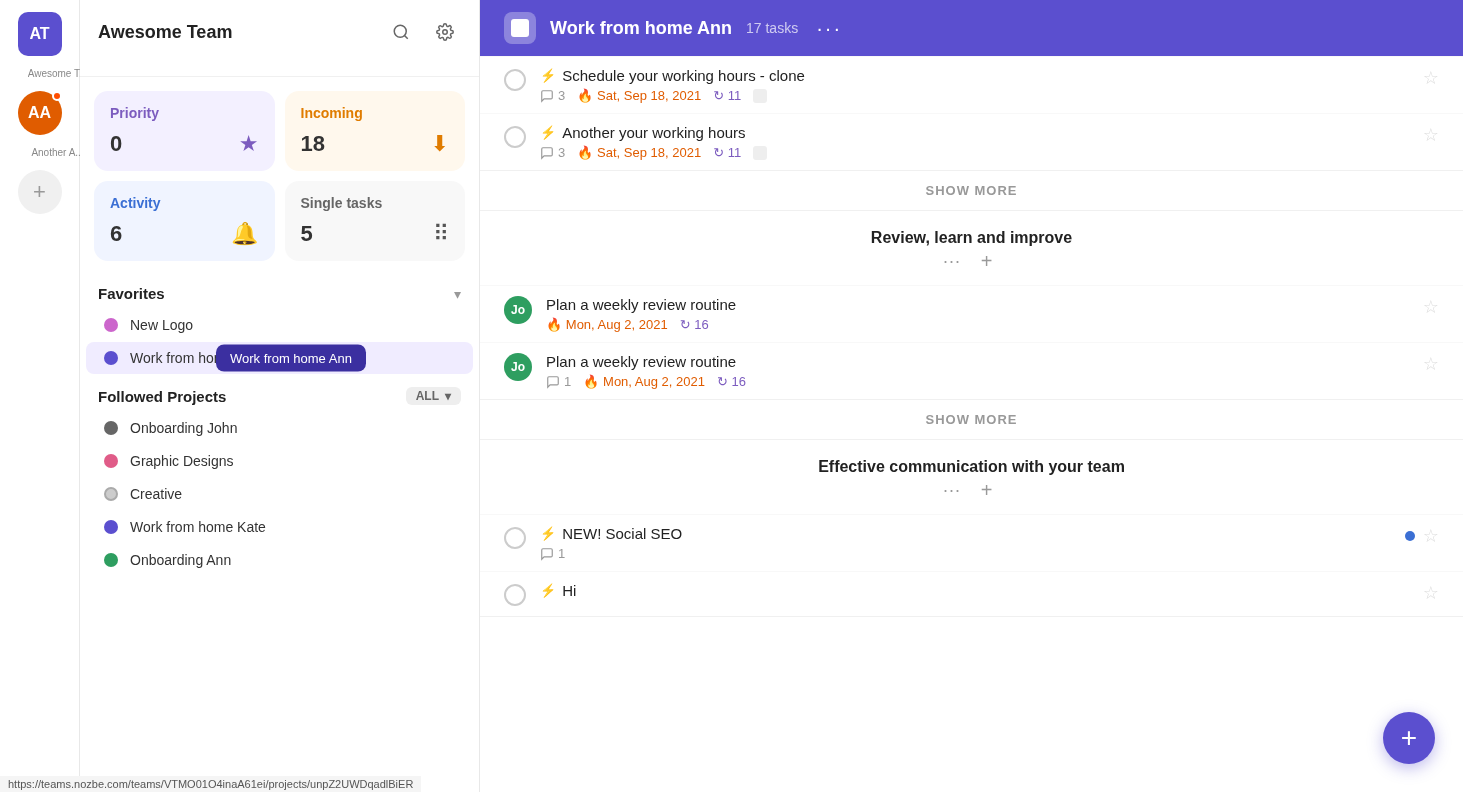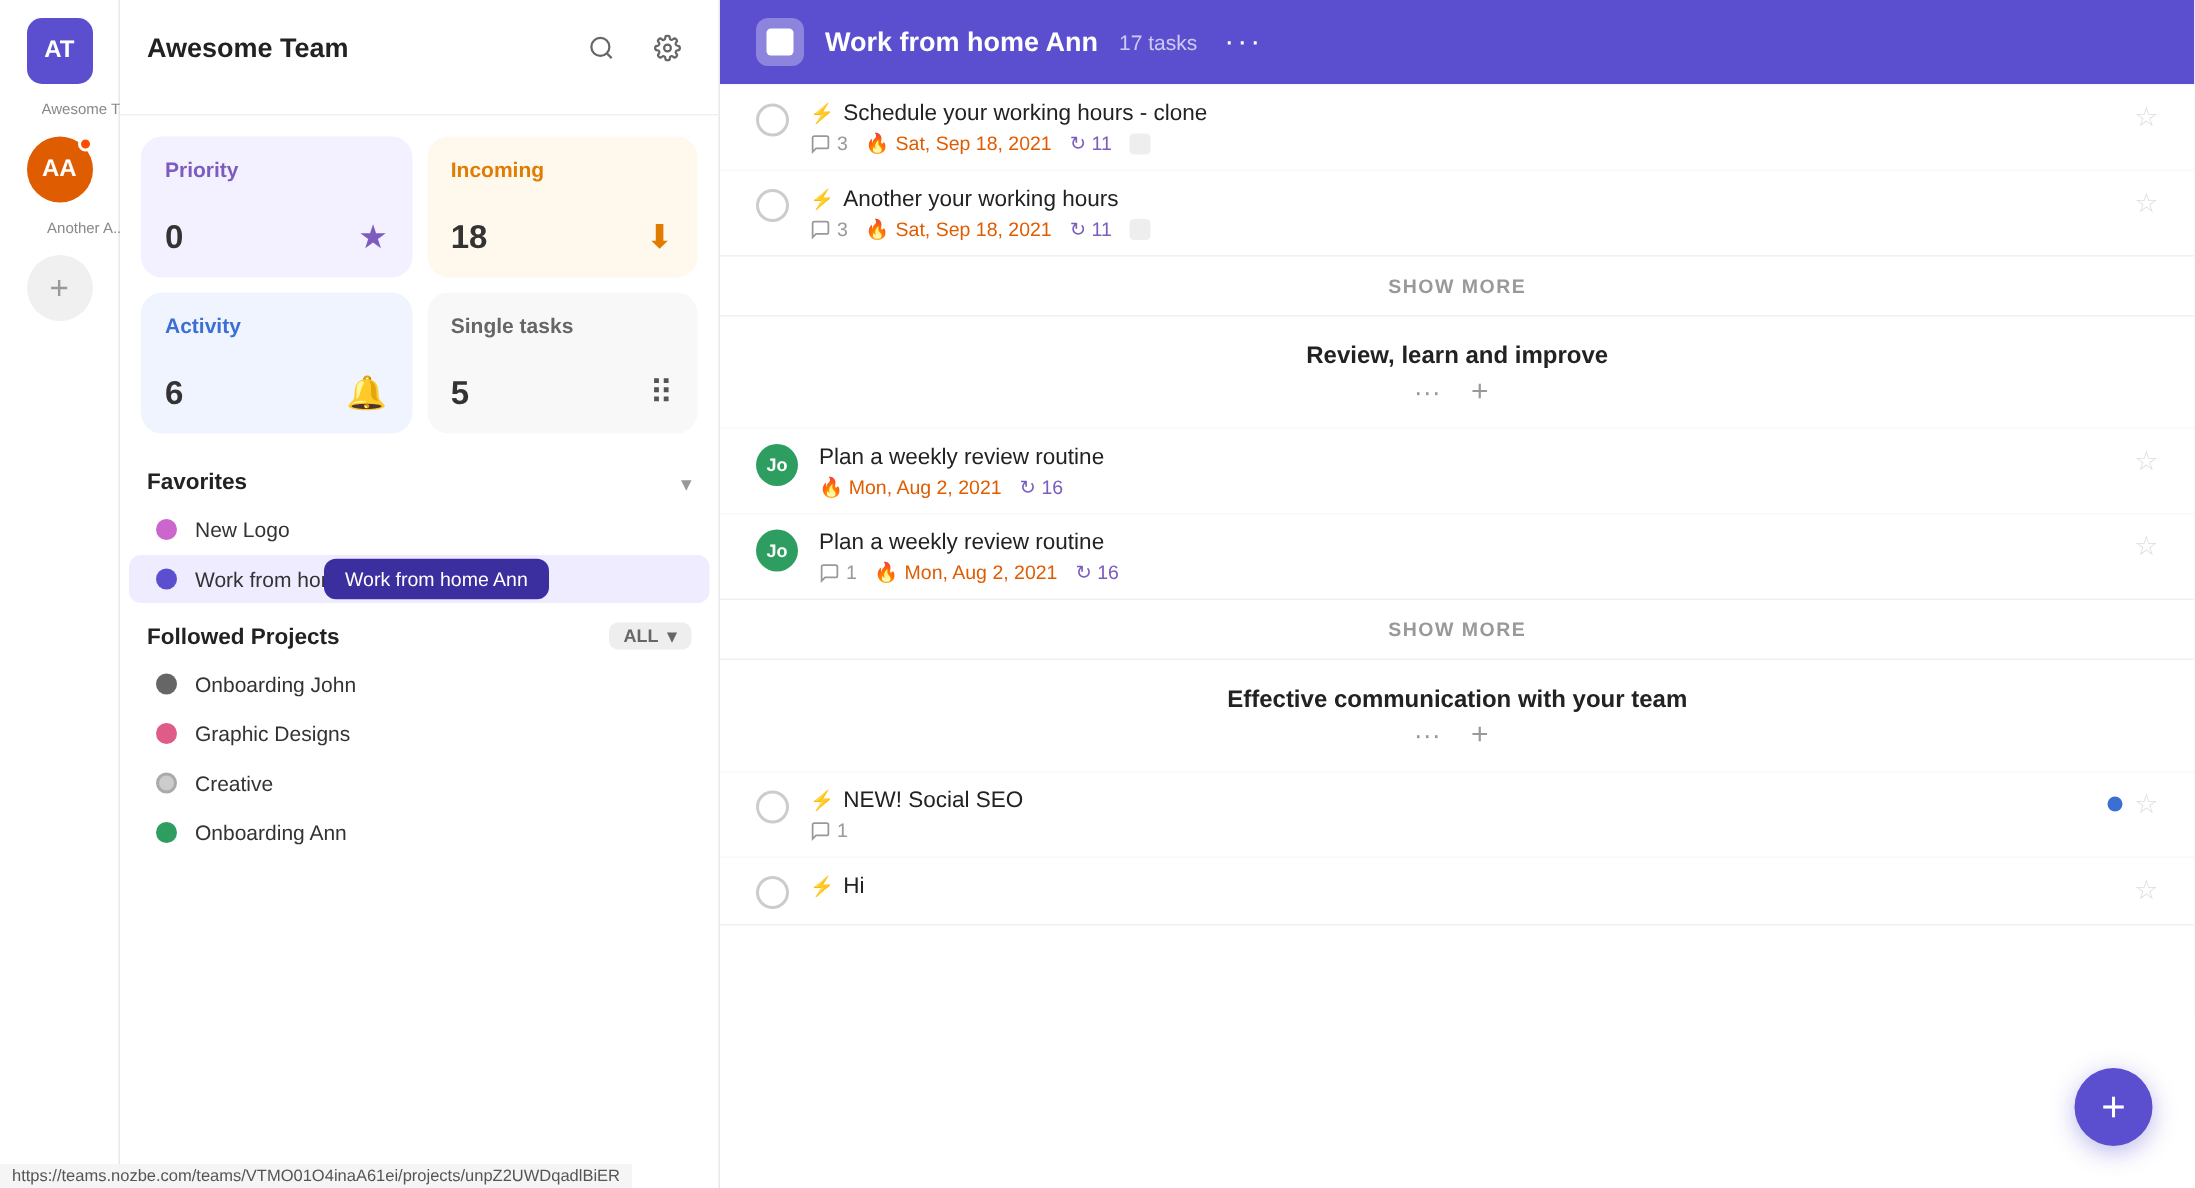--- a/index.html
+++ b/index.html
@@ -79,21 +79,21 @@
       display: grid;
       grid-template-columns: 1fr 1fr;
       gap: 10px;
       padding: 14px 14px 8px;
     }
     .stat-card {
       border-radius: 14px;
       padding: 14px 16px;
       display: flex;
       flex-direction: column;
-      gap: 24px;
+      gap: 10px;
       cursor: pointer;
     }
     .stat-card.priority { background: #f3f0ff; }
     .stat-card.incoming { background: #fff8ed; }
     .stat-card.activity { background: #f0f4ff; }
     .stat-card.single { background: #f8f8f8; }
 
     .stat-label {
       font-size: 14px; font-weight: 600;
     }
@@ -391,20 +391,24 @@
     </div>
     <div class="nav-item">
       <div class="nav-dot" style="background:#e05c88;"></div>
       <span class="nav-label">Graphic Designs</span>
     </div>
     <div class="nav-item">
       <div class="nav-dot" style="background:#ccc; border: 2px solid #aaa;"></div>
       <span class="nav-label">Creative</span>
     </div>
     <div class="nav-item">
+      <div class="nav-dot" style="background:#5b4fcf;"></div>
+      <span class="nav-label">Work from home Kate</span>
+    </div>
+    <div class="nav-item">
       <div class="nav-dot" style="background:#2e9e60;"></div>
       <span class="nav-label">Onboarding Ann</span>
     </div>
   </div>
 </div>
 
 <div class="content-area">
 
   <div class="content-header">
     <div class="project-icon">

